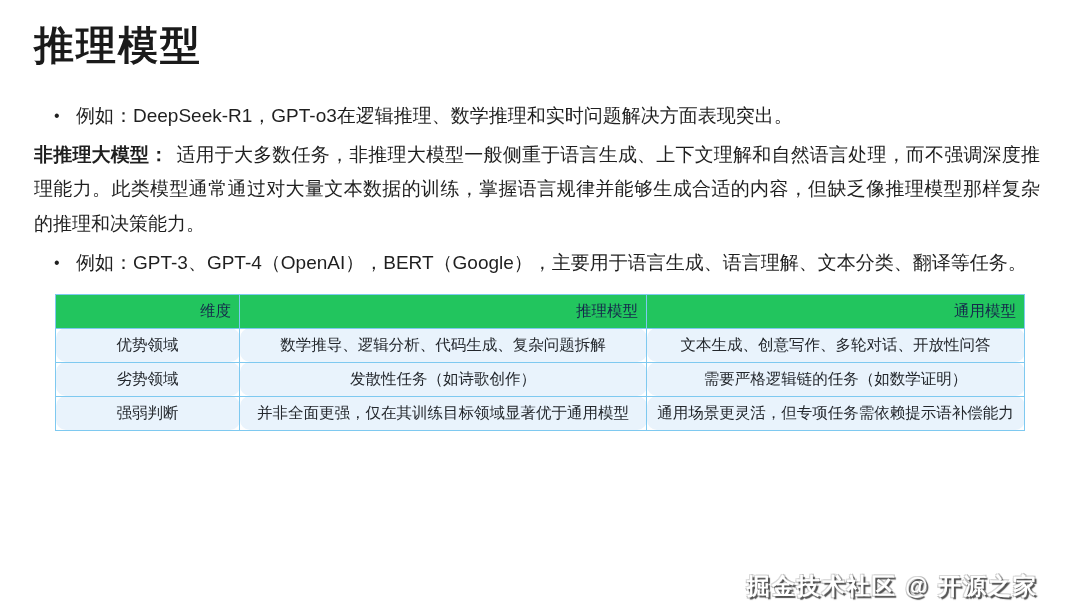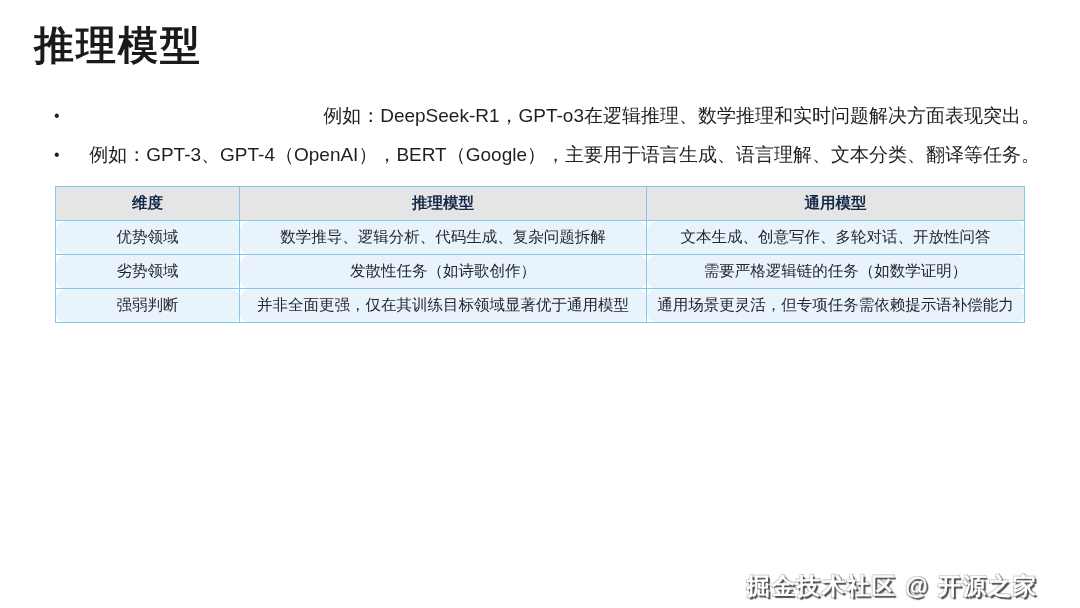--- a/index.html
+++ b/index.html
@@ -30,39 +30,40 @@
     display: flex;
     margin: 5px 0 5px 20px;
   }
   .bullet-dot {
     flex: 0 0 auto;
     width: 22px;
     color: #1f1f1f;
     font-size: 16px;
     line-height: 2.1;
   }
-  .bullet-text { flex: 1; text-align: right; }
+  .bullet-text { flex: 1; }
 
   .compare-table {
     width: 970px;
     margin: 14px auto 0 21px;
     border-collapse: collapse;
     font-size: 15.5px;
     table-layout: fixed;
   }
   .compare-table th, .compare-table td {
     border: 1.5px solid #7ec9f0;
     text-align: center;
     padding: 6px 8px;
   }
   .compare-table th {
-    background: #e5e5e5;
+    background: #22c55e;
     color: #15294b;
-    font-weight: 700;
+    font-weight: 400;
     height: 32px;
+    text-align: right;
   }
   .compare-table td {
     background: #e9f3fc;
     color: #23272c;
     height: 33px;
     border-radius: 10px;
   }
   .col-dim { width: 19%; }
   .col-reason { width: 42%; }
   .col-general { width: 39%; }
@@ -91,20 +92,21 @@
   <h1 class="page-title">推理模型</h1>
 
   <div class="content">
 
 
     <div class="bullet-item">
       <span class="bullet-dot">•</span>
       <span class="bullet-text">例如：DeepSeek-R1，GPT-o3在逻辑推理、数学推理和实时问题解决方面表现突出。</span>
     </div>
 
+    <p class="para"><span class="para-lead">非推理大模型：</span><span>适用于大多数任务，非推理大模型一般侧重于语言生成、上下文理解和自然语言处理，而不强调深度推理能力。此类模型通常通过对大量文本数据的训练，掌握语言规律并能够生成合适的内容，但缺乏像推理模型那样复杂的推理和决策能力。</span></p>
 
     <div class="bullet-item">
       <span class="bullet-dot">•</span>
       <span class="bullet-text">例如：GPT-3、GPT-4（OpenAI），BERT（Google），主要用于语言生成、语言理解、文本分类、翻译等任务。</span>
     </div>
 
   </div>
 
   <table class="compare-table">
     <thead>

